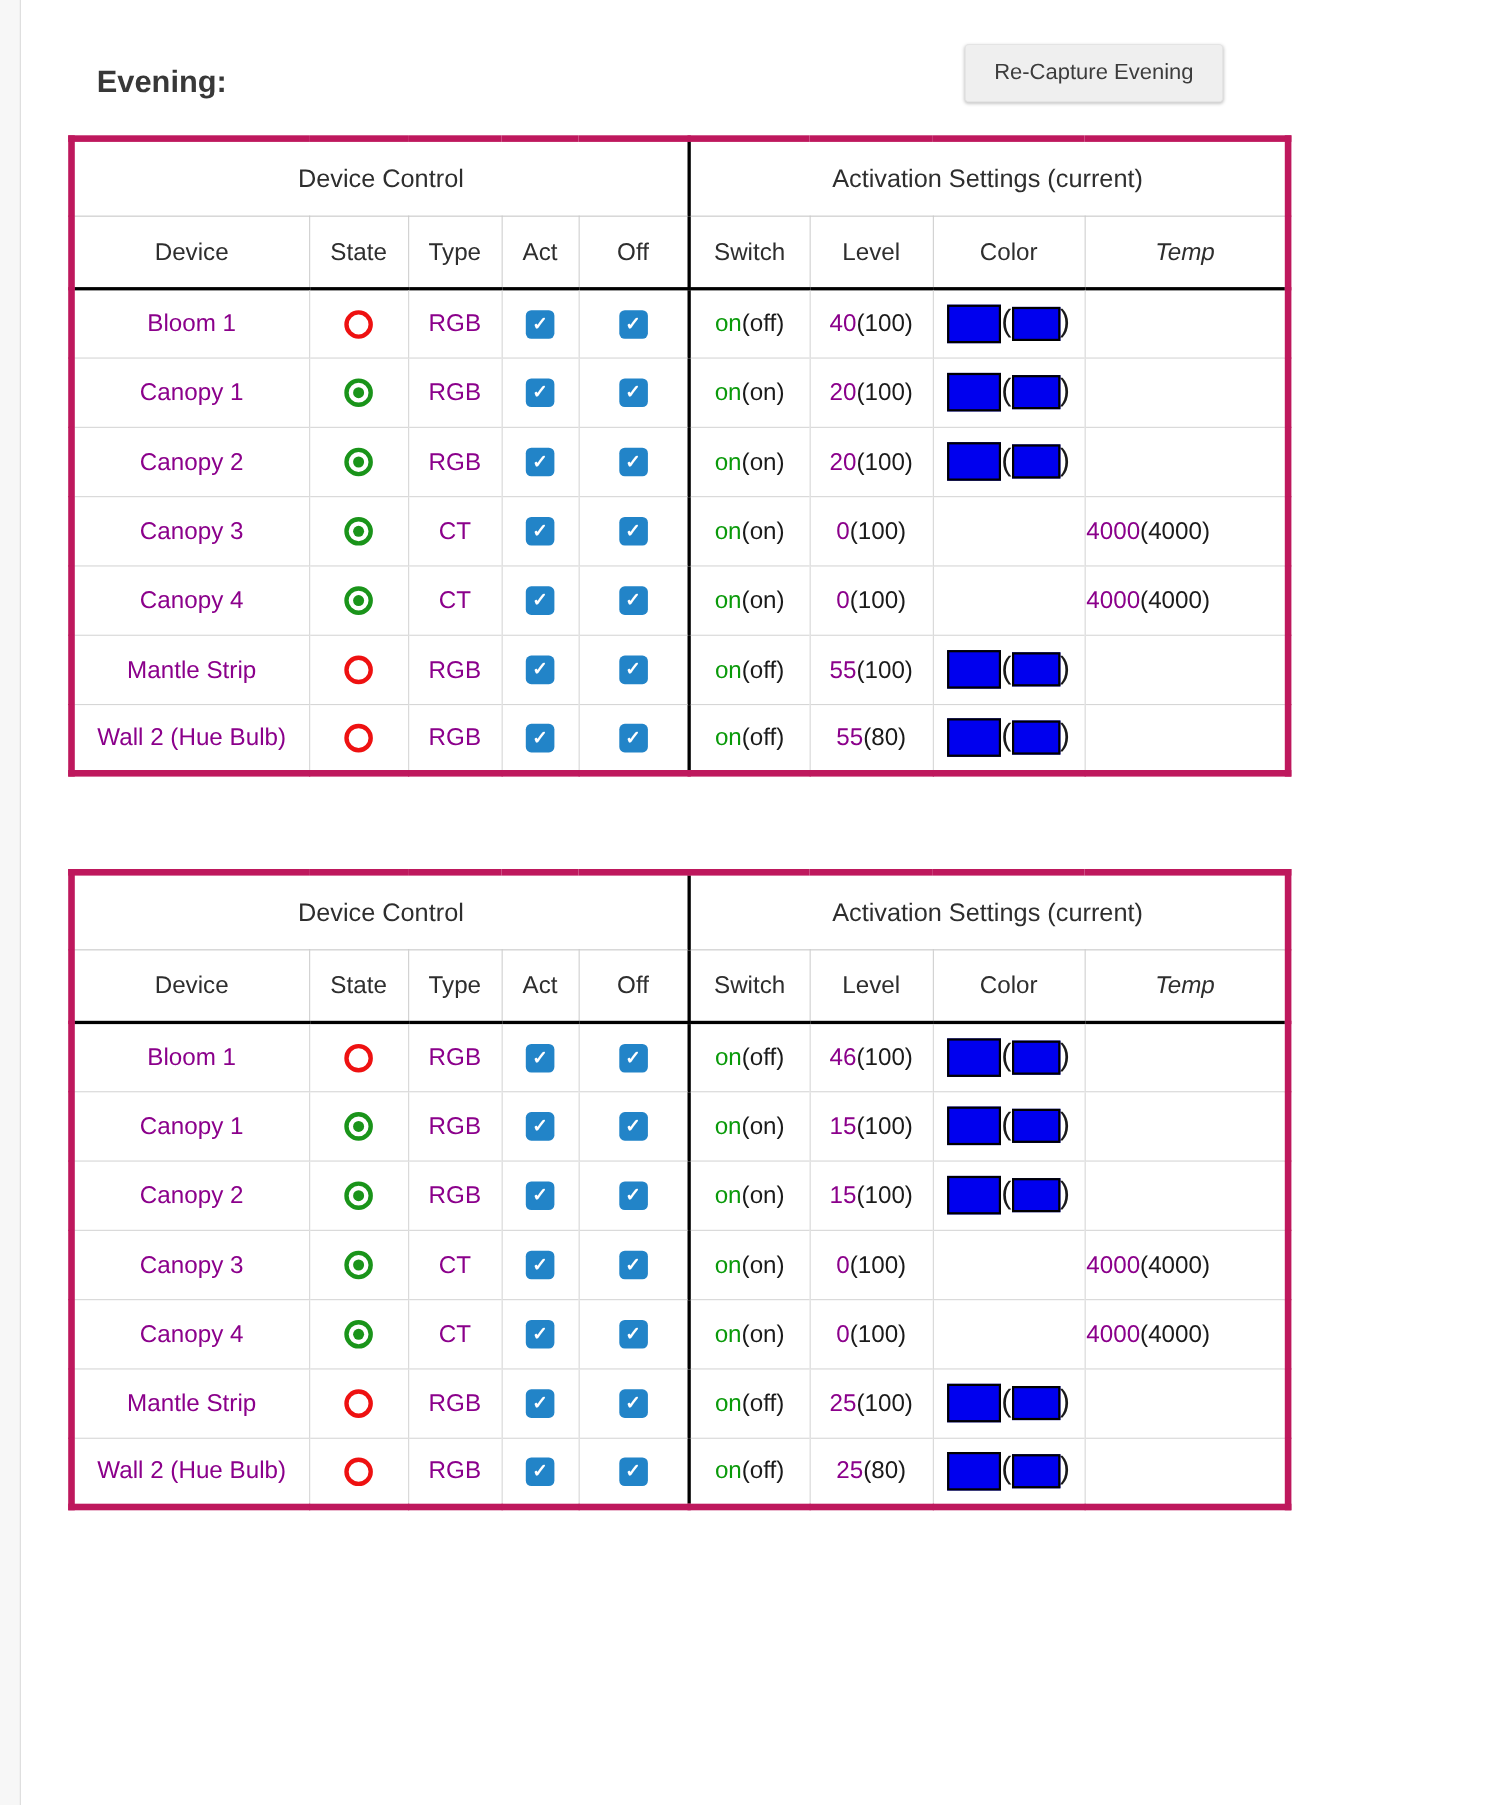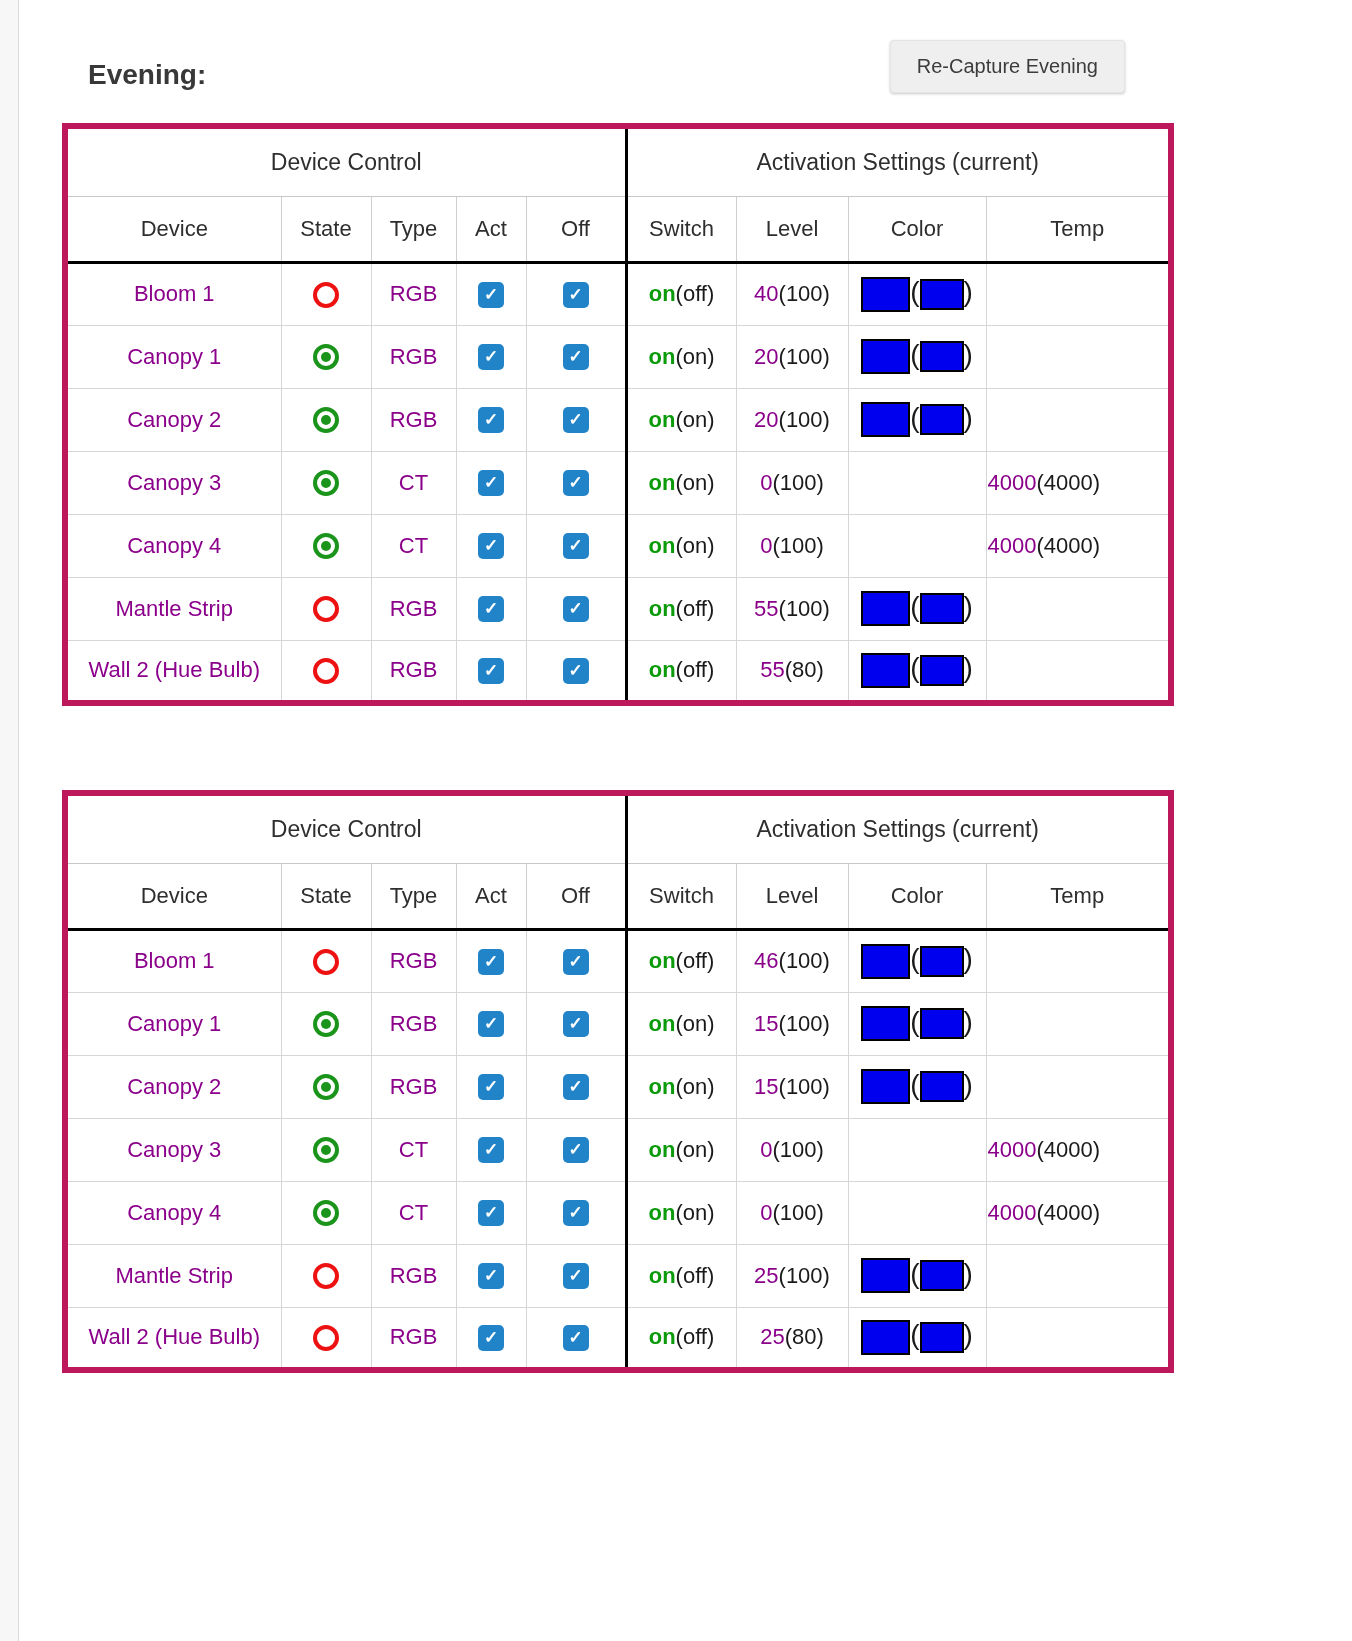--- a/index.html
+++ b/index.html
@@ -35,21 +35,21 @@
     background: #efefef;
     border: 1px solid #e4e4e4;
     border-radius: 4px;
     font-family: inherit;
     font-size: 20px;
     color: #3c3c3c;
     padding: 14px 26px;
     box-shadow: 0 1px 3px rgba(0,0,0,0.22);
     cursor: pointer;
   }
-  .sec-evening .recapture { margin-right: 43px; }
+  .sec-evening .recapture { margin-right: 56px; }
   .sec-sleep .recapture { margin-right: 8px; }
 
   table.devices {
     border-collapse: collapse;
     table-layout: fixed;
     width: 1106px;
     border: 6px solid #be185d;
     background: #fff;
   }
   col.w1 { width: 216px; } col.w2 { width: 90px; }  col.w3 { width: 85px; }
@@ -61,21 +61,21 @@
     height: 70px; font-size: 23px;
     border-bottom: 1px solid #c8c8c8;
   }
   tr.group-row th.gh-left { border-right: 3px solid #000; }
   tr.col-row th {
     height: 66px; font-size: 22px;
     border-bottom: 3px solid #000;
     border-right: 1px solid #cfcfcf;
   }
   tr.col-row th.thick-right { border-right: 3px solid #000; }
-  tr.col-row th:last-child { border-right: none; }
+  tr.col-row th:last-child { border-right: none; font-style: italic; }
 
   tbody td {
     height: 63px;
     text-align: center;
     font-size: 22px;
     border-top: 1px solid #d6d6d6;
     border-right: 1px solid #d6d6d6;
   }
   tbody td.c-off { border-right: 3px solid #000; }
   tbody td:last-child { border-right: none; }
@@ -97,21 +97,21 @@
 
   .checkbox {
     display: inline-block; width: 26px; height: 26px;
     background: var(--checkbox, #2284C8);
     border-radius: 5px;
     color: #fff; font-size: 17px; font-weight: bold;
     line-height: 26px; text-align: center;
     vertical-align: middle; cursor: pointer;
   }
 
-  .sw-set { color: var(--on-text, #0A9A0A); font-weight: bold; }
+  .sw-set { color: var(--on-text, #0A9A0A); font-weight: normal; }
   .lv-set, .tp-set { color: var(--device-text, #8B008B); }
   .cur { color: var(--value-current-text, #1A1A1A); }
 
   td.c-temp { text-align: left; padding-right: 3px; }
 
   .swatch {
     display: inline-block; vertical-align: middle;
     border: 2px solid #000;
   }
   .swatch-set { width: 49px; height: 35px; }

